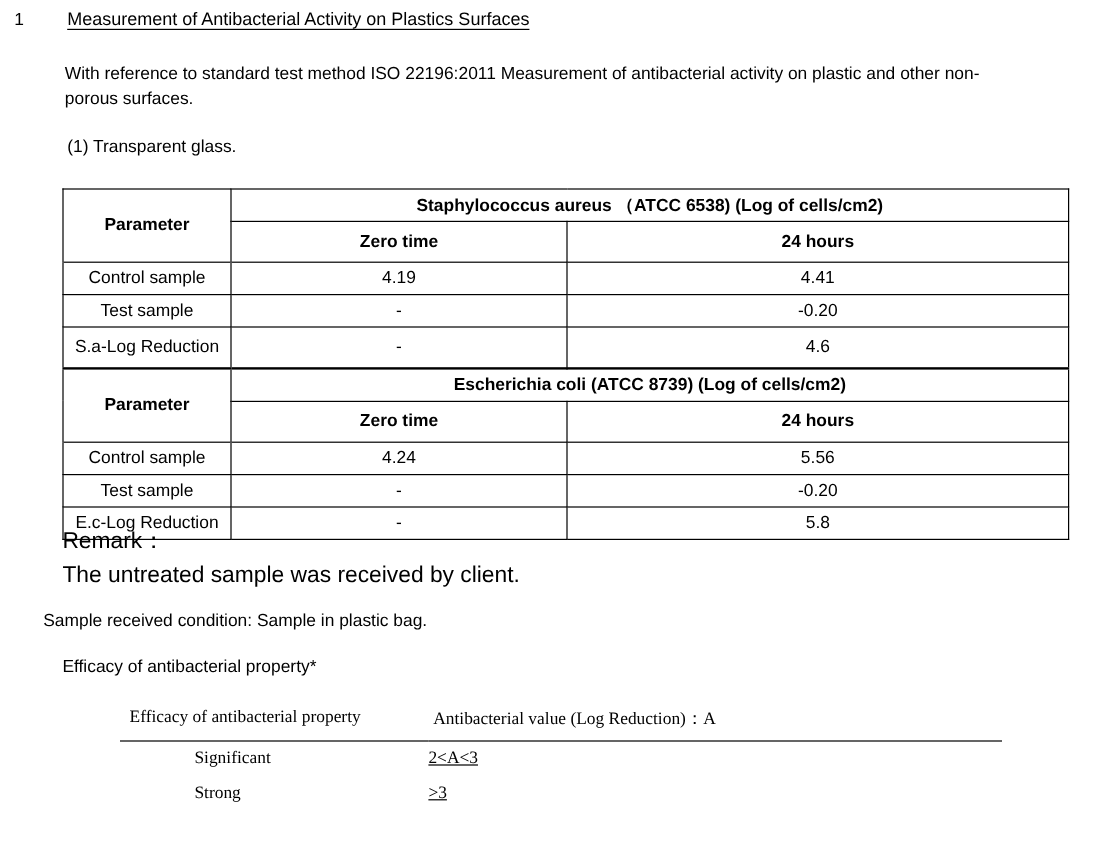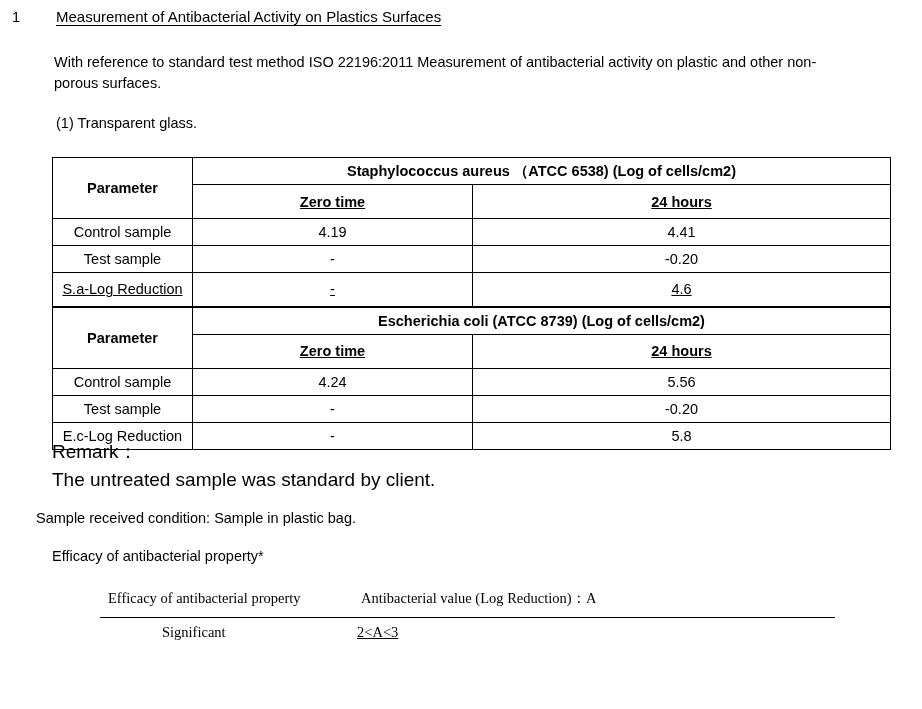--- a/index.html
+++ b/index.html
@@ -81,21 +81,21 @@
   .org-header {
     font-weight: bold;
     border-bottom: 1px solid #000;
   }
   .bold { font-weight: bold; }
   .param-cell {
     font-weight: bold;
   }
   .no-bottom { border-bottom: none !important; }
   .thickline td { border-top: 2px solid #000 !important; }
-  .tall { height: 34px; text-decoration: underline; }
+  .tall { height: 34px; }
 
   
   .remark {
     position: absolute;
     top: 438px;
     left: 52px;
     width: 820px;
     line-height: 1.45;
     font-size: 19px;
   }
@@ -206,33 +206,37 @@
       <tr>
         <td>E.c-Log Reduction</td>
         <td>-</td>
         <td>5.8</td>
       </tr>
     </tbody>
   </table>
 
   <div class="remark">
     <div>Remark：</div>
-    <div>The untreated sample was standard by client.</div>
+    <div>The untreated sample was received by client.</div>
   </div>
 
   <div class="sample-cond">Sample received condition: Sample in plastic bag.</div>
 
   <div class="efficacy-title">Efficacy of antibacterial property*</div>
 
   <table class="eff-table">
     <tbody>
       <tr class="eff-head">
         <td class="eff-c1">Efficacy of antibacterial property</td>
         <td class="eff-c2">Antibacterial value (Log Reduction)：A</td>
       </tr>
       <tr class="eff-row">
         <td class="eff-c1">Significant</td>
         <td class="eff-c2"><span class="eff-val underline-u">2&lt;A&lt;3</span></td>
       </tr>
+      <tr class="eff-row">
+        <td class="eff-c1">Strong</td>
+        <td class="eff-c2"><span class="eff-val underline-u">&gt;3</span></td>
+      </tr>
     </tbody>
   </table>
 
 </div>
 
 </body></html>

